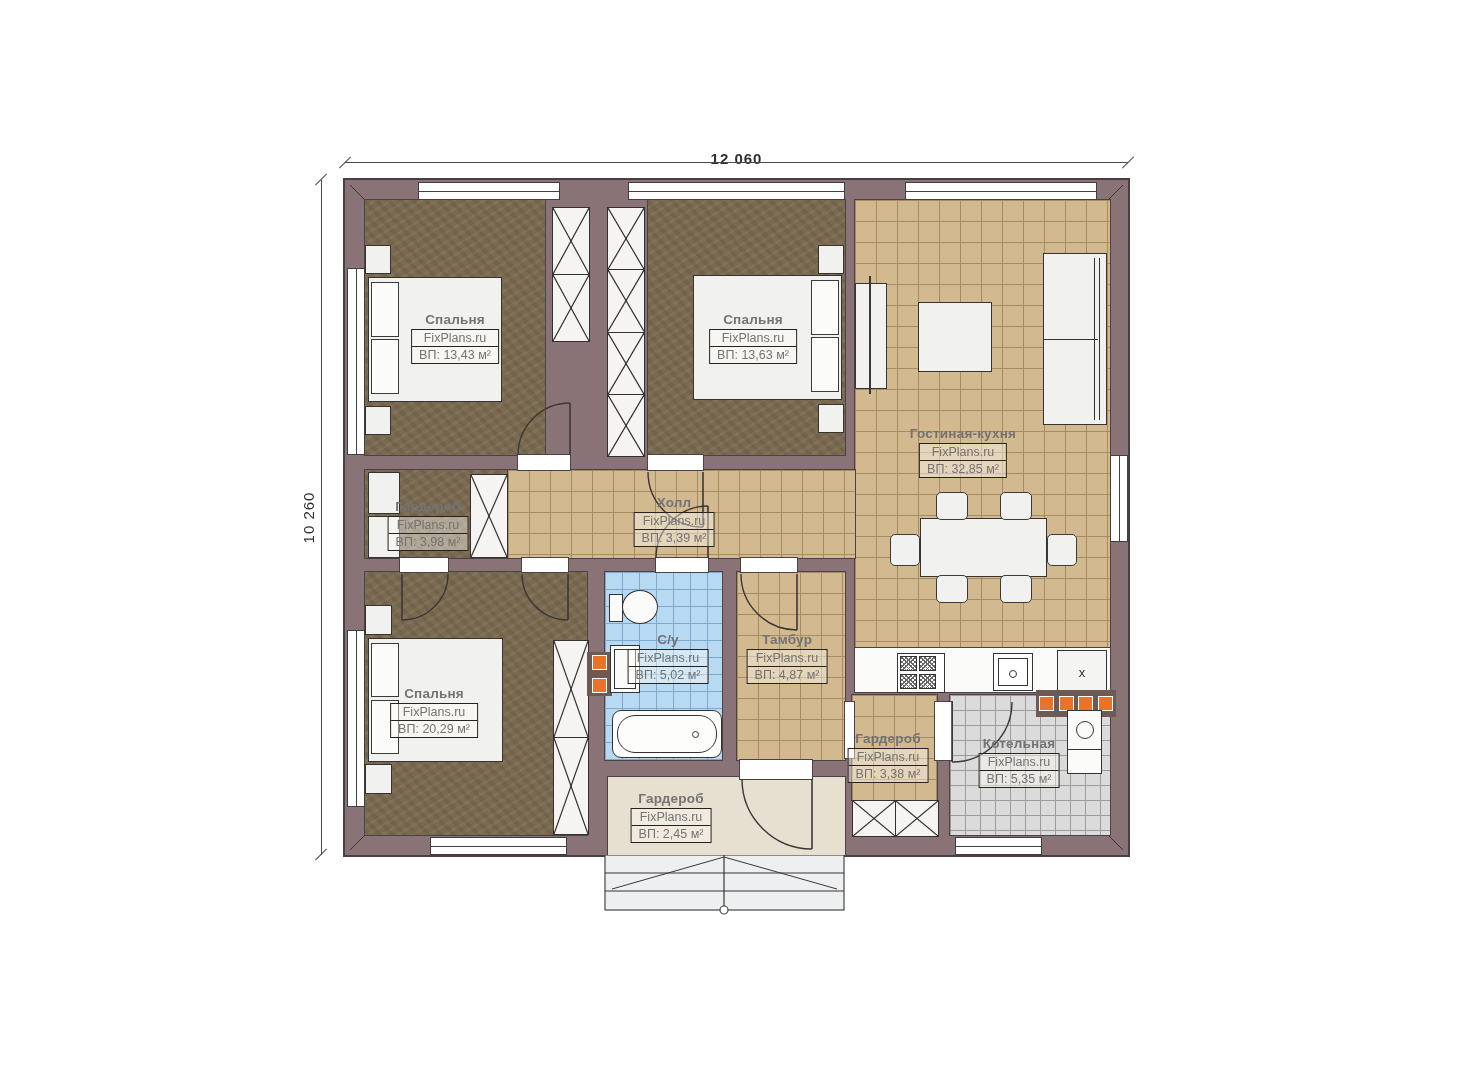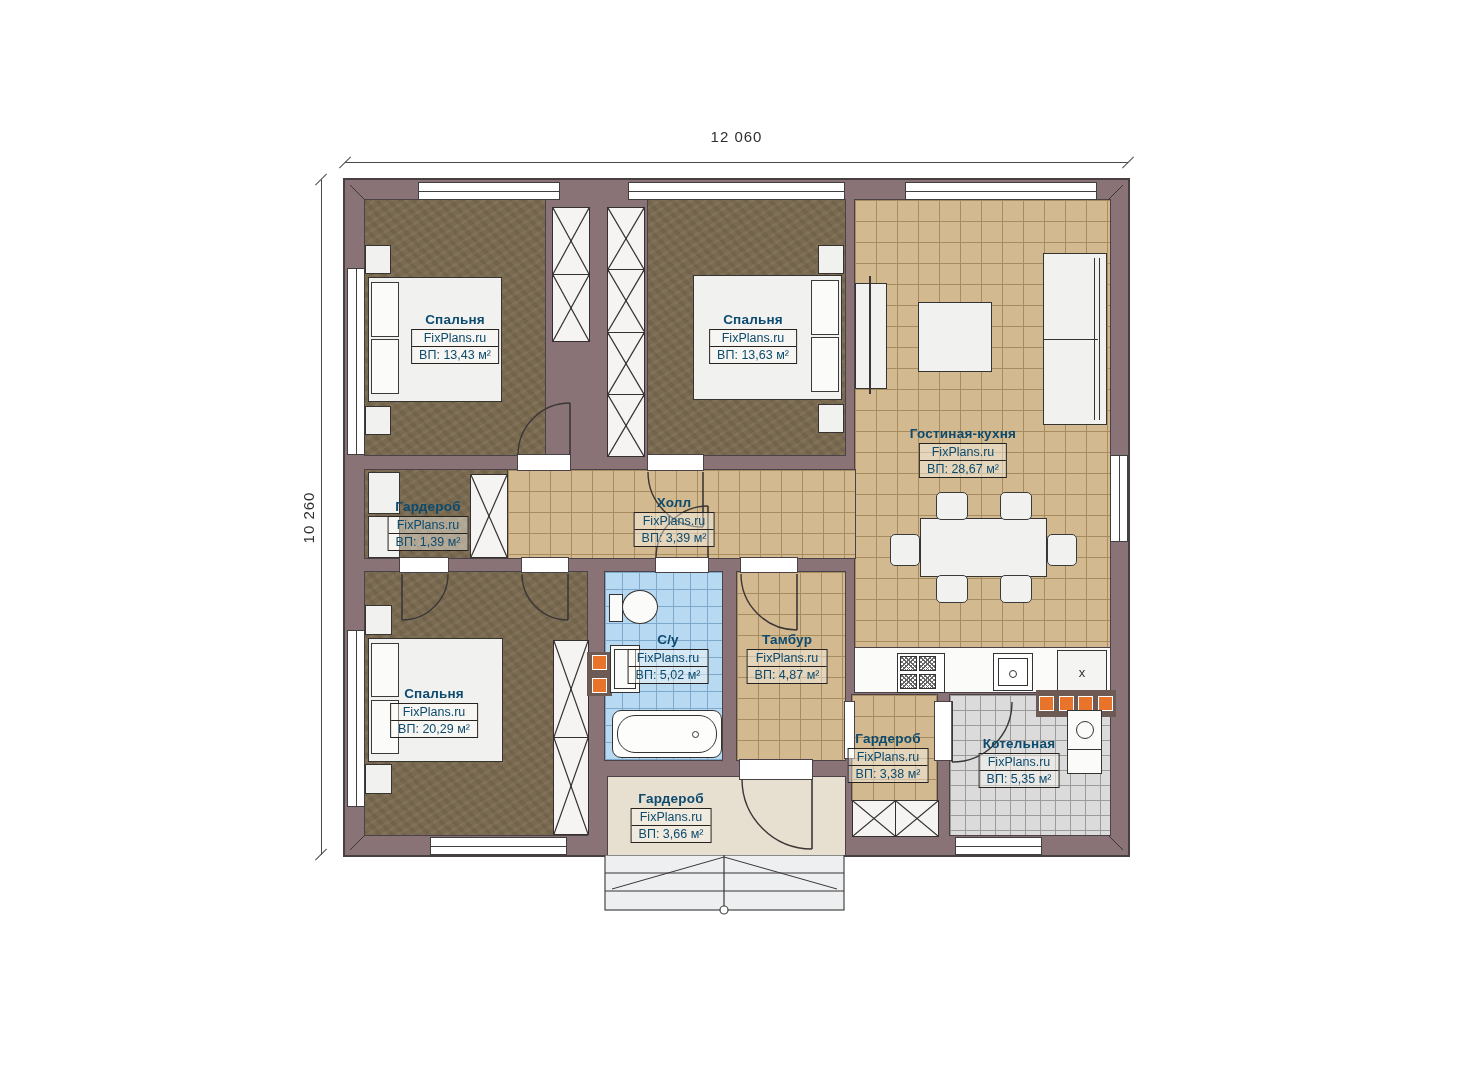--- a/index.html
+++ b/index.html
@@ -57,39 +57,39 @@
   .boileru:before{content:"";position:absolute;left:50%;top:10px;width:16px;height:16px;margin-left:-9px;border:1.5px solid #333;border-radius:50%;}
   .boileru:after{content:"";position:absolute;left:0;right:0;top:38px;border-top:1px solid #333;}
   .tub{position:absolute;background:#fdfdfc;border:1.5px solid #333;border-radius:9px;}
   .tub:before{content:"";position:absolute;inset:4px;border:1px solid #333;border-radius:18px;}
   .tub:after{content:"";position:absolute;right:22px;top:50%;width:5px;height:5px;margin-top:-3px;border:1px solid #333;border-radius:50%;background:#fff;}
   .wc-tank{position:absolute;background:#fbfbfa;border:1.2px solid #333;}
   .wc-bowl{position:absolute;background:#fbfbfa;border:1.2px solid #333;border-radius:50%;}
   .basin{position:absolute;background:#fbfbfa;border:1.2px solid #333;}
   .basin:before{content:"";position:absolute;inset:3px;border:1px solid #333;}
   
-  .rlabel{position:absolute;transform:translate(-50%,-50%);text-align:center;z-index:30;color:#0c4a6e;}
+  .rlabel{position:absolute;transform:translate(-50%,-50%);text-align:center;z-index:30;color:#737373;}
   .rname{font-size:13.5px;font-weight:700;white-space:nowrap;margin-bottom:2px;letter-spacing:.2px;}
   .rbox{border:1.4px solid #26221f;display:inline-block;background:rgba(255,252,245,.42);}
   .rrow{font-size:12.5px;padding:1px 7px;white-space:nowrap;}
   .rrow + .rrow{border-top:1.4px solid #26221f;}
   
   .dimline-h{position:absolute;border-top:1.2px solid #4a4a4a;}
   .dimline-v{position:absolute;border-left:1.2px solid #4a4a4a;}
   .slash{position:absolute;width:16px;border-top:1.6px solid #4a4a4a;transform:rotate(-45deg);}
   .dimtext{position:absolute;font-size:15px;color:#2f2f2f;letter-spacing:1px;text-align:center;}
   svg.overlay{position:absolute;left:0;top:0;pointer-events:none;}
   svg.overlay path, svg.overlay line{stroke:#3b3736;fill:none;}
 </style>
 </head>
 <body>
 
 <div id="page">
 
-  <div class="dimtext" style="left:345px;top:128px;width:783px;">12 060</div>
+  <div class="dimtext" style="left:345px;top:150px;width:783px;font-weight:bold;">12 060</div>
   <div class="dimline-h" style="left:345px;top:162px;width:783px;"></div>
   <div class="slash" style="left:337px;top:162px;"></div>
   <div class="slash" style="left:1120px;top:162px;"></div>
   <div class="dimtext" style="left:253px;top:509px;width:110px;transform:rotate(-90deg);">10 260</div>
   <div class="dimline-v" style="left:321px;top:180px;height:675px;"></div>
   <div class="slash" style="left:313px;top:179px;"></div>
   <div class="slash" style="left:313px;top:854px;"></div>
 
   <div id="plan">
 
@@ -281,26 +281,26 @@
       <div class="rrow">ВП: 13,43 м²</div></div>
   </div>
   <div class="rlabel" style="left:753px;top:338px;">
     <div class="rname">Спальня</div>
     <div class="rbox"><div class="rrow">FixPlans.ru</div>
       <div class="rrow">ВП: 13,63 м²</div></div>
   </div>
   <div class="rlabel" style="left:963px;top:452px;">
     <div class="rname">Гостиная-кухня</div>
     <div class="rbox"><div class="rrow">FixPlans.ru</div>
-      <div class="rrow">ВП: 28,67 м²</div></div>
+      <div class="rrow">ВП: 32,85 м²</div></div>
   </div>
   <div class="rlabel" style="left:428px;top:525px;">
     <div class="rname">Гардероб</div>
     <div class="rbox"><div class="rrow">FixPlans.ru</div>
-      <div class="rrow">ВП: 1,39 м²</div></div>
+      <div class="rrow">ВП: 3,98 м²</div></div>
   </div>
   <div class="rlabel" style="left:674px;top:521px;">
     <div class="rname">Холл</div>
     <div class="rbox"><div class="rrow">FixPlans.ru</div>
       <div class="rrow">ВП: 3,39 м²</div></div>
   </div>
   <div class="rlabel" style="left:668px;top:658px;">
     <div class="rname">С/у</div>
     <div class="rbox"><div class="rrow">FixPlans.ru</div>
       <div class="rrow">ВП: 5,02 м²</div></div>
@@ -321,16 +321,16 @@
       <div class="rrow">ВП: 3,38 м²</div></div>
   </div>
   <div class="rlabel" style="left:1019px;top:762px;">
     <div class="rname">Котельная</div>
     <div class="rbox"><div class="rrow">FixPlans.ru</div>
       <div class="rrow">ВП: 5,35 м²</div></div>
   </div>
   <div class="rlabel" style="left:671px;top:817px;">
     <div class="rname">Гардероб</div>
     <div class="rbox"><div class="rrow">FixPlans.ru</div>
-      <div class="rrow">ВП: 3,66 м²</div></div>
+      <div class="rrow">ВП: 2,45 м²</div></div>
   </div>
 
 </div>
 
 </body></html>

